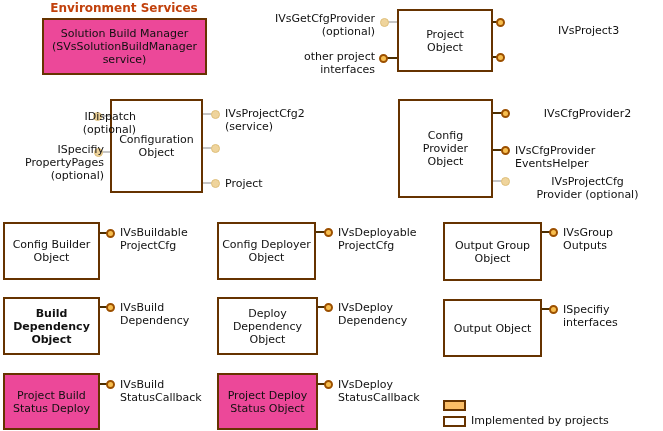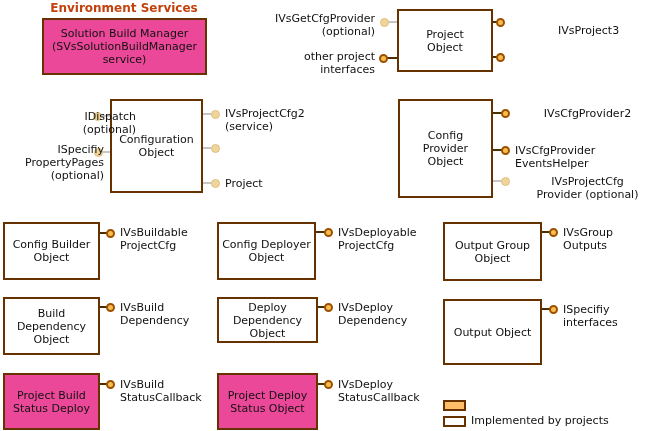--- a/index.html
+++ b/index.html
@@ -44,27 +44,27 @@
 Object</div>
   <div class="box proj" style="left:398px; top:99px;  width:95px;  height:99px;">Config
 Provider
 Object</div>
   <div class="box proj" style="left:3px;   top:222px; width:97px;  height:58px;">Config Builder
 Object</div>
   <div class="box proj" style="left:217px; top:222px; width:99px;  height:58px;">Config Deployer
 Object</div>
   <div class="box proj" style="left:443px; top:222px; width:99px;  height:59px;">Output Group
 Object</div>
-  <div class="box proj" style="left:3px;   top:297px; width:97px;  height:58px;">Build
+  <div class="box proj" style="left:3px;   top:297px; width:97px;  height:58px;font-weight:bold;">Build
 Dependency
 Object</div>
-  <div class="box proj" style="left:217px; top:297px; width:101px; height:46px;">Deploy
+  <div class="box proj" style="left:217px; top:297px; width:101px; height:58px;">Deploy
 Dependency
 Object</div>
-  <div class="box proj" style="left:443px; top:299px; width:99px;  height:66px;">Output Object</div>
+  <div class="box proj" style="left:443px; top:299px; width:99px;  height:58px;">Output Object</div>
   <div class="box env" style="left:3px;   top:373px; width:97px;  height:57px;">Project Build
 Status Deploy</div>
   <div class="box env" style="left:217px; top:373px; width:101px; height:57px;">Project Deploy
 Status Object</div>
 
   <span class="stub pale" style="left:384px;top:21px;width:13px;"></span>
   <span class="lolli pale" style="left:380px;top:18px;"></span>
   <div class="conn-label ra" style="left:230px;top:3px;width:145px;margin-top:9px;">IVsGetCfgProvider
 (optional)</div>
 

